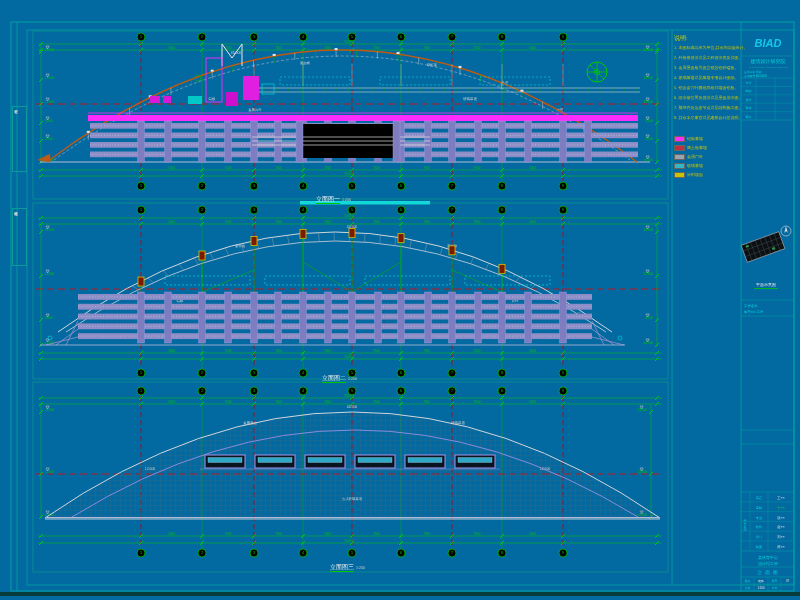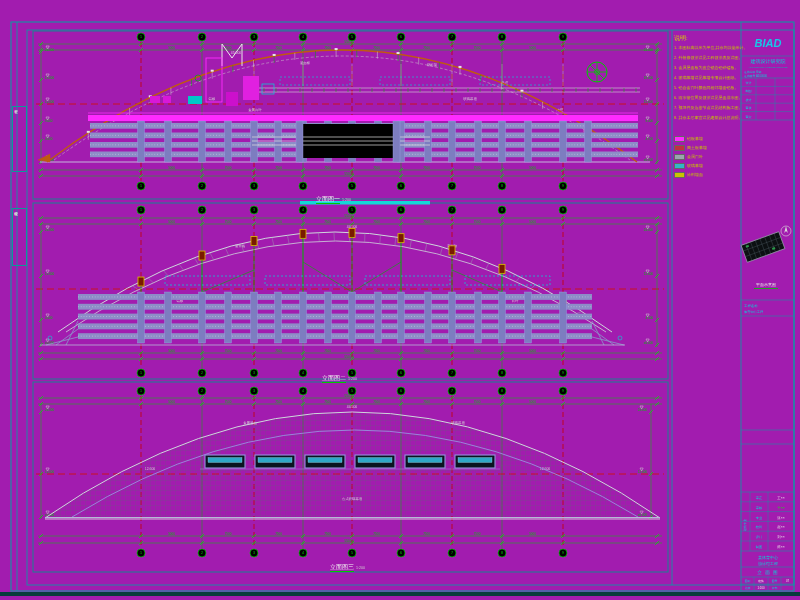--- a/index.html
+++ b/index.html
@@ -1,16 +1,16 @@
 <!DOCTYPE html>
 <html><head>
 <meta charset="utf-8">
 <style>
   html,body{margin:0;padding:0;background:#000;}
-  #wrap{position:relative;width:800px;height:600px;background:#a21caf;overflow:hidden;
+  #wrap{position:relative;width:800px;height:600px;background:#0369a1;overflow:hidden;
         font-family:"Liberation Sans",sans-serif;}
   #cad{position:absolute;left:0;top:0;}
   #cad text{font-family:"Liberation Sans",sans-serif;}
   .ov{position:absolute;}
   
   #legend{left:674px;top:34px;width:66px;color:#c9c400;}
   .lg-title{font-size:6px;color:#d8d400;margin-bottom:2px;}
   .note{font-size:8px;transform:scale(.5);transform-origin:0 0;width:200%;
         line-height:1.3;height:10px;color:#c9c400;white-space:nowrap;}
   #lg-items{margin-top:4px;}

